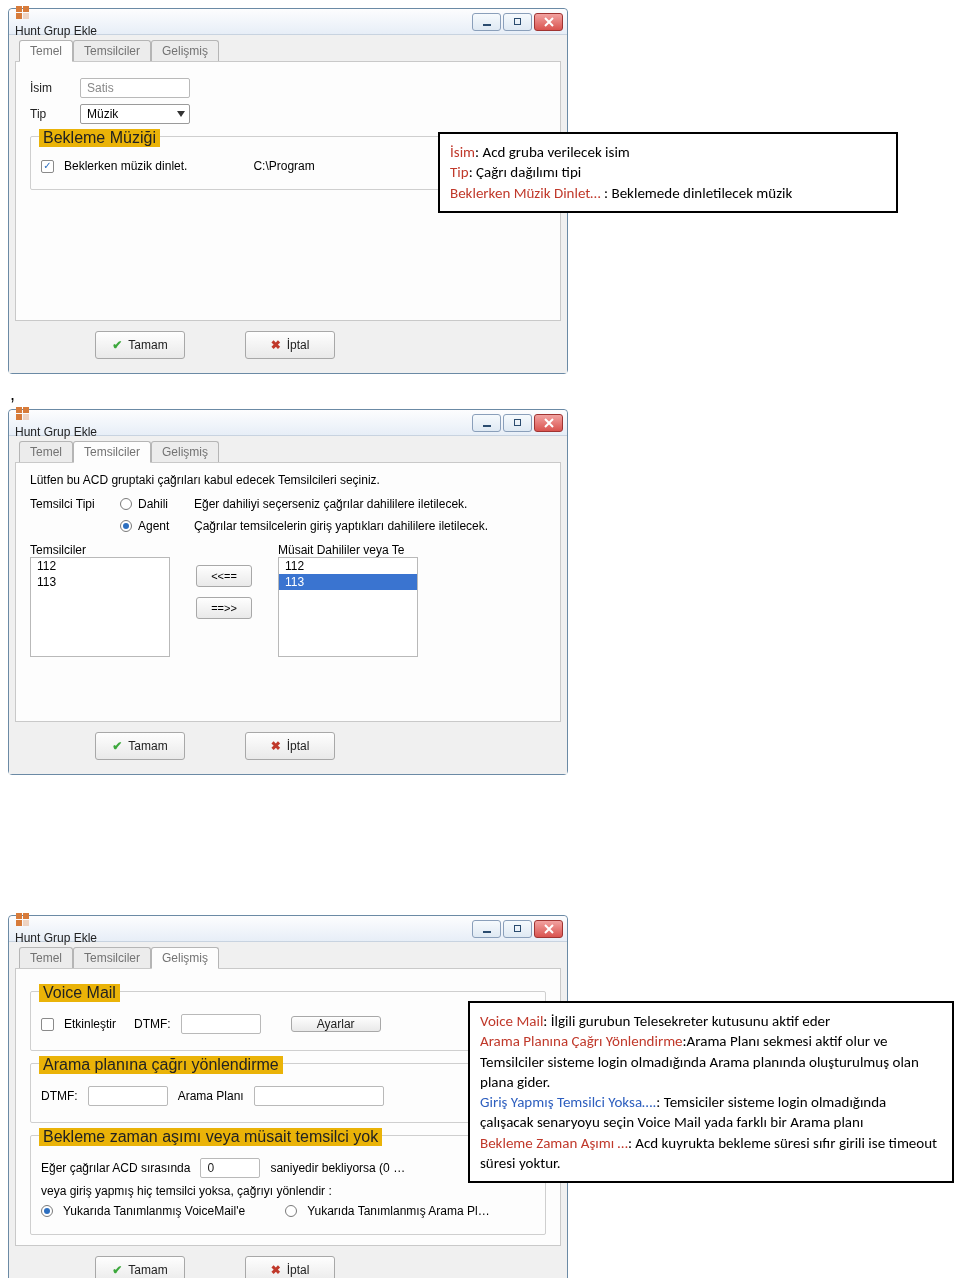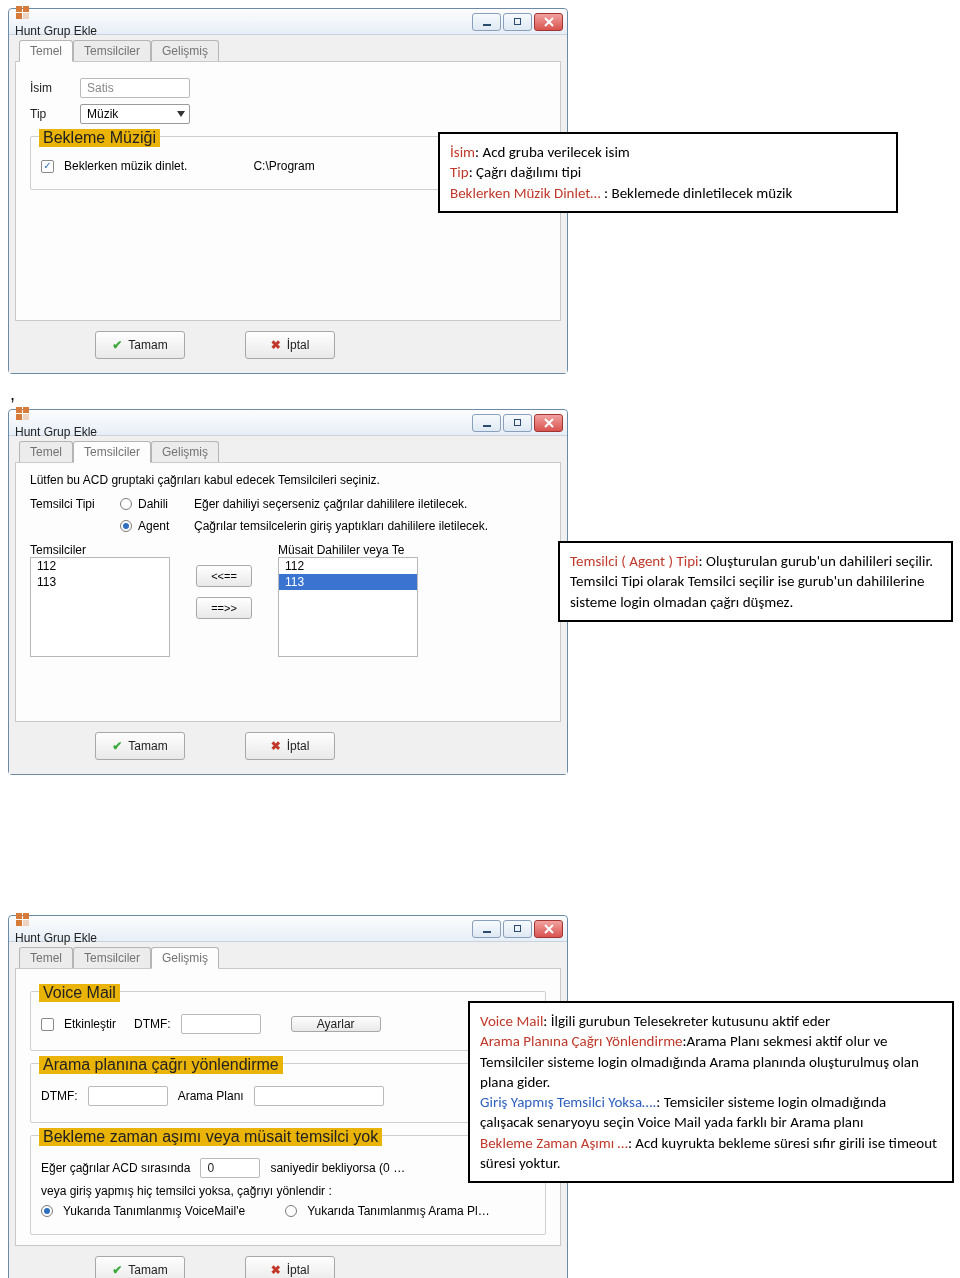--- a/index.html
+++ b/index.html
@@ -340,23 +340,20 @@
             <span>Tamam</span>
           </div>
         <div class="btn">
             <span class="xglyph">✖</span>
             <span>İptal</span>
           </div>
       </div>
     </div>
   </div>
 
-  <div class="callout" style="top:132px; left:550px; width:395px;">
-    <span class="red">Temsilci ( Agent ) Tipi</span><span>: Oluşturulan gurub'un dahilileri seçilir. Temsilci Tipi olarak Temsilci seçilir ise gurub'un dahililerine sisteme login olmadan çağrı düşmez.</span>
-  </div>
 </div>
 
 <div class="block-rel">
   <div class="window">
     <div class="titlebar">
       <div class="title-left">
         <div class="app-icon">
             <span></span>
             <span></span>
             <span></span>

